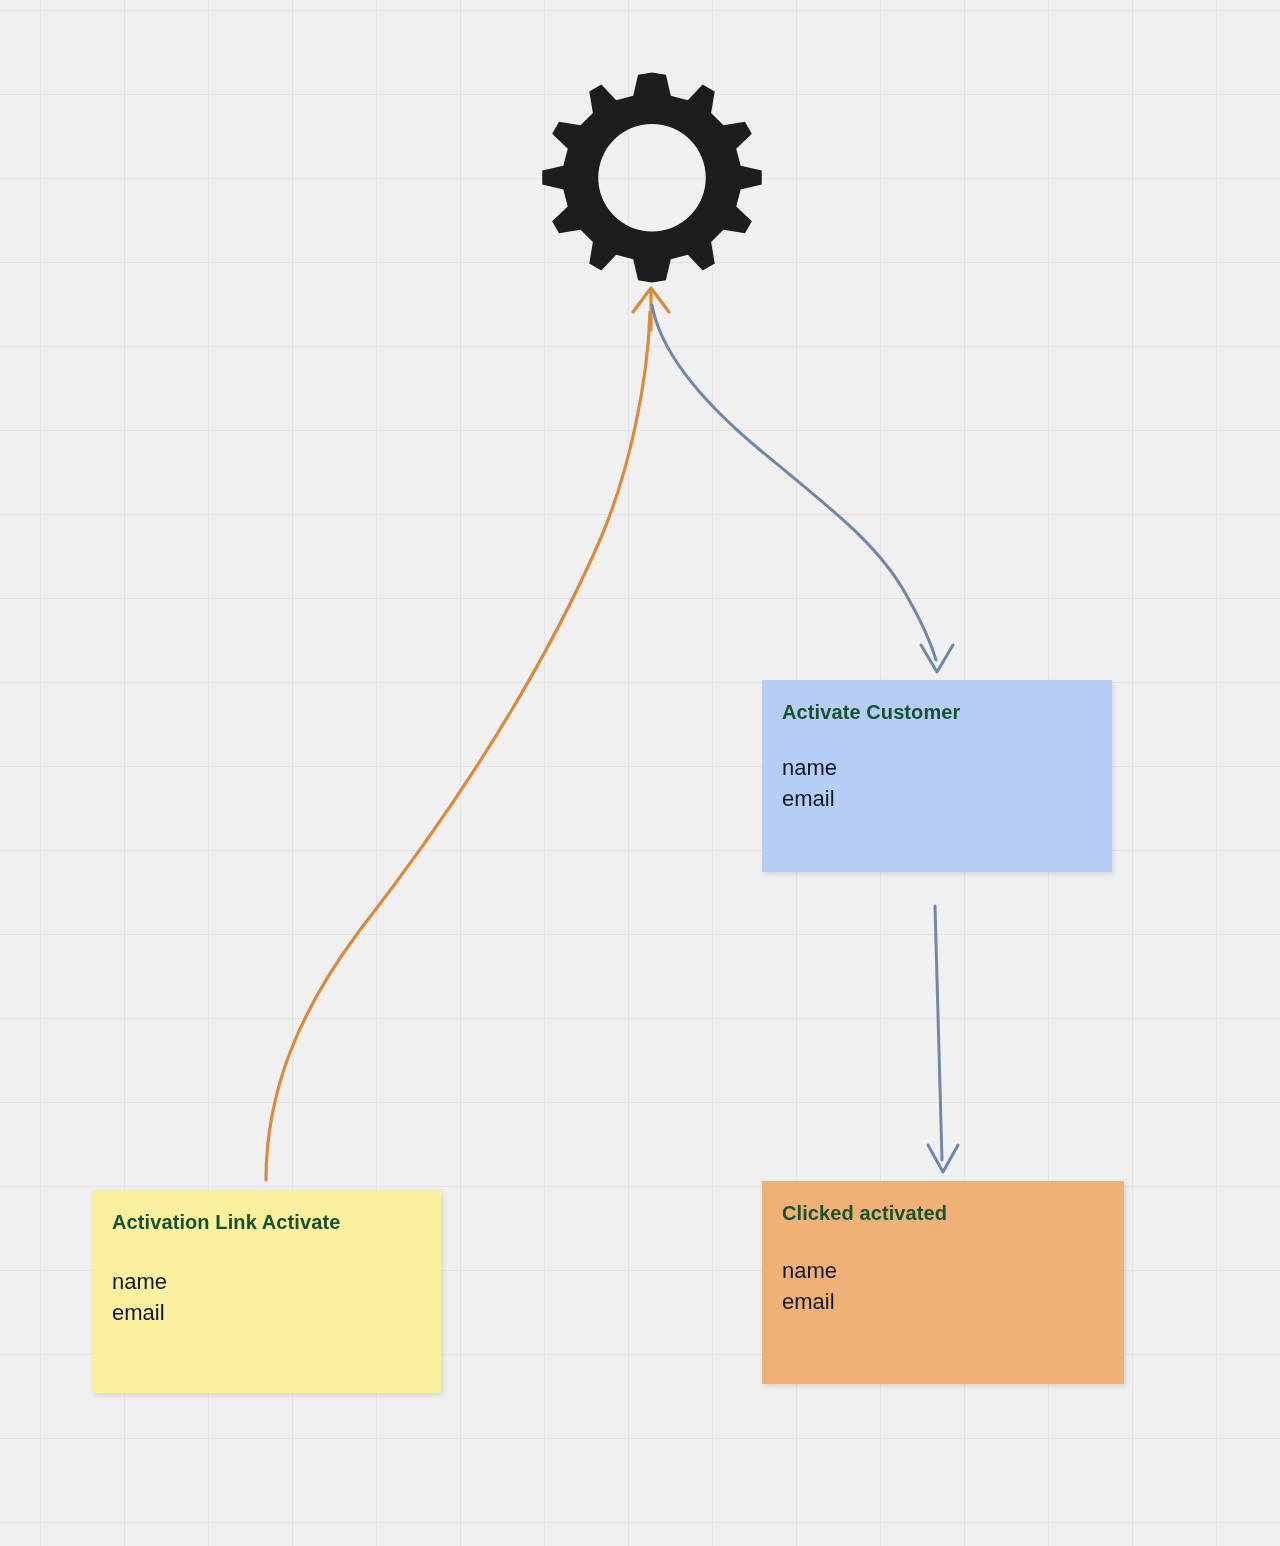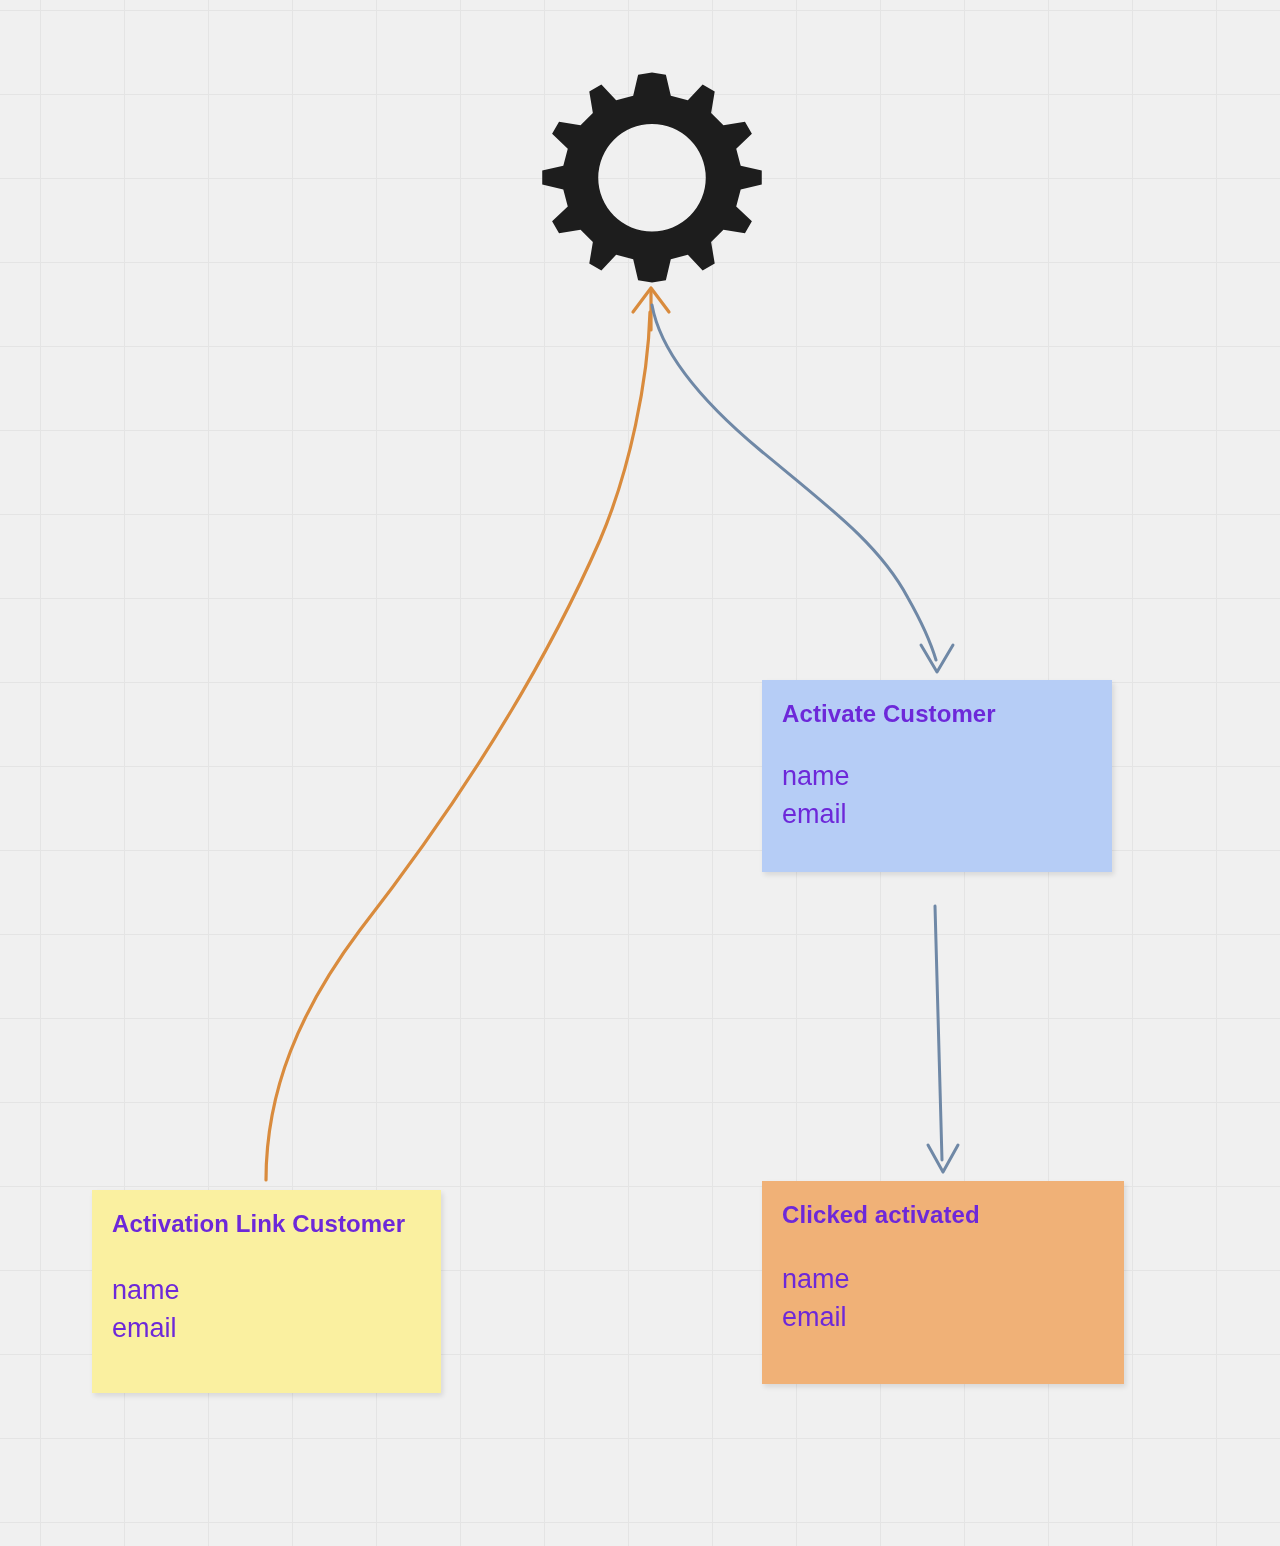--- a/index.html
+++ b/index.html
@@ -40,31 +40,31 @@
     width: 224px;
     height: 224px;
   }
   .card {
     position: absolute;
     box-sizing: border-box;
     padding: 20px 20px 16px 20px;
     box-shadow: 2px 3px 5px rgba(0,0,0,0.10);
   }
   .card-title {
-    font-size: 24px;
+    font-size: 20px;
     font-weight: bold;
-    color: #6d28d9;
+    color: #14532d;
     letter-spacing: 0.1px;
     line-height: 1.2;
     margin: 0 0 30px 0;
     white-space: nowrap;
   }
   .card-field {
-    font-size: 27px;
-    color: #6d28d9;
+    font-size: 22px;
+    color: #0f172a;
     line-height: 1.42;
     white-space: nowrap;
   }
   #card-command {
     left: 762px;
     top: 680px;
     width: 350px;
     height: 192px;
     background: #b6cdf6;
   }
@@ -146,21 +146,21 @@
     </svg>
   </div>
 
   <div class="card" id="card-command">
     <div class="card-title">Activate Customer</div>
     <div class="card-field">name</div>
     <div class="card-field">email</div>
   </div>
 
   <div class="card" id="card-event-yellow">
-    <div class="card-title">Activation Link Customer</div>
+    <div class="card-title">Activation Link Activate</div>
     <div class="card-field">name</div>
     <div class="card-field">email</div>
   </div>
 
   <div class="card" id="card-event-orange">
     <div class="card-title">Clicked activated</div>
     <div class="card-field">name</div>
     <div class="card-field">email</div>
   </div>
 

